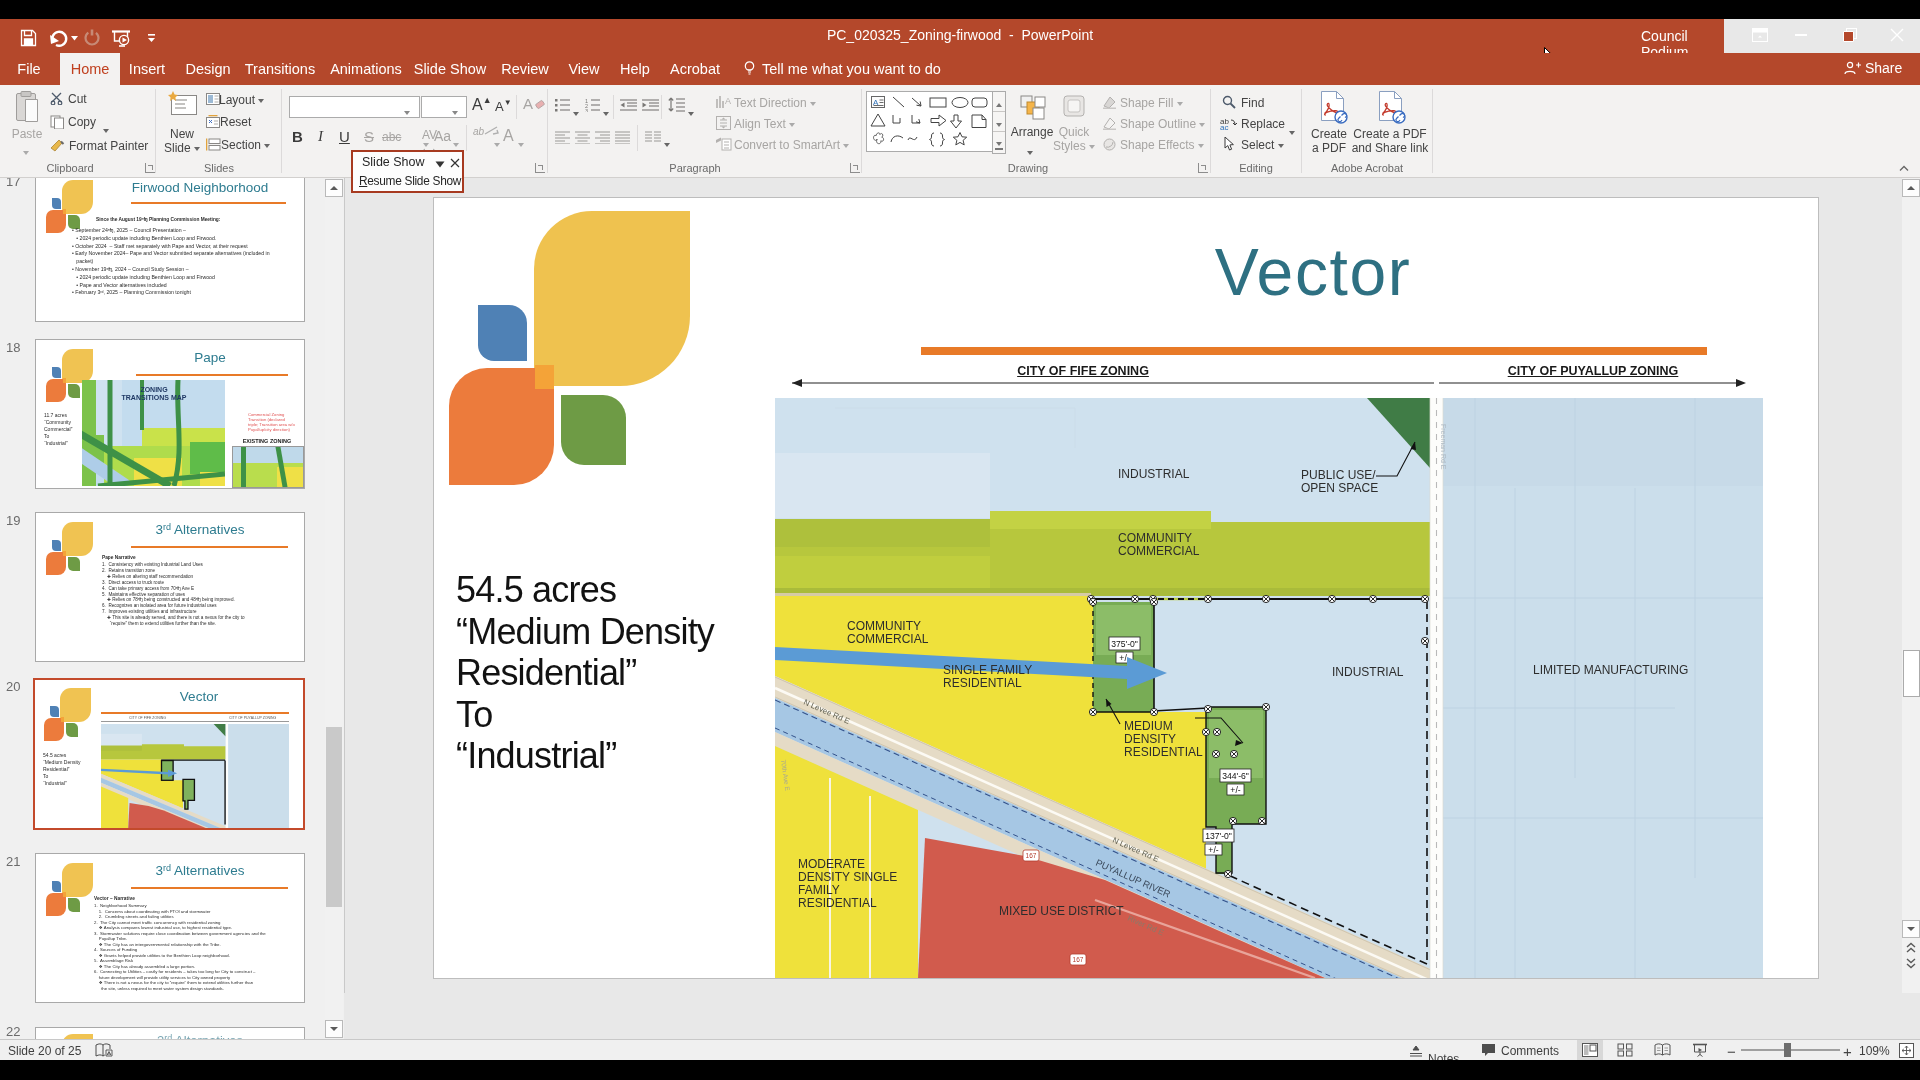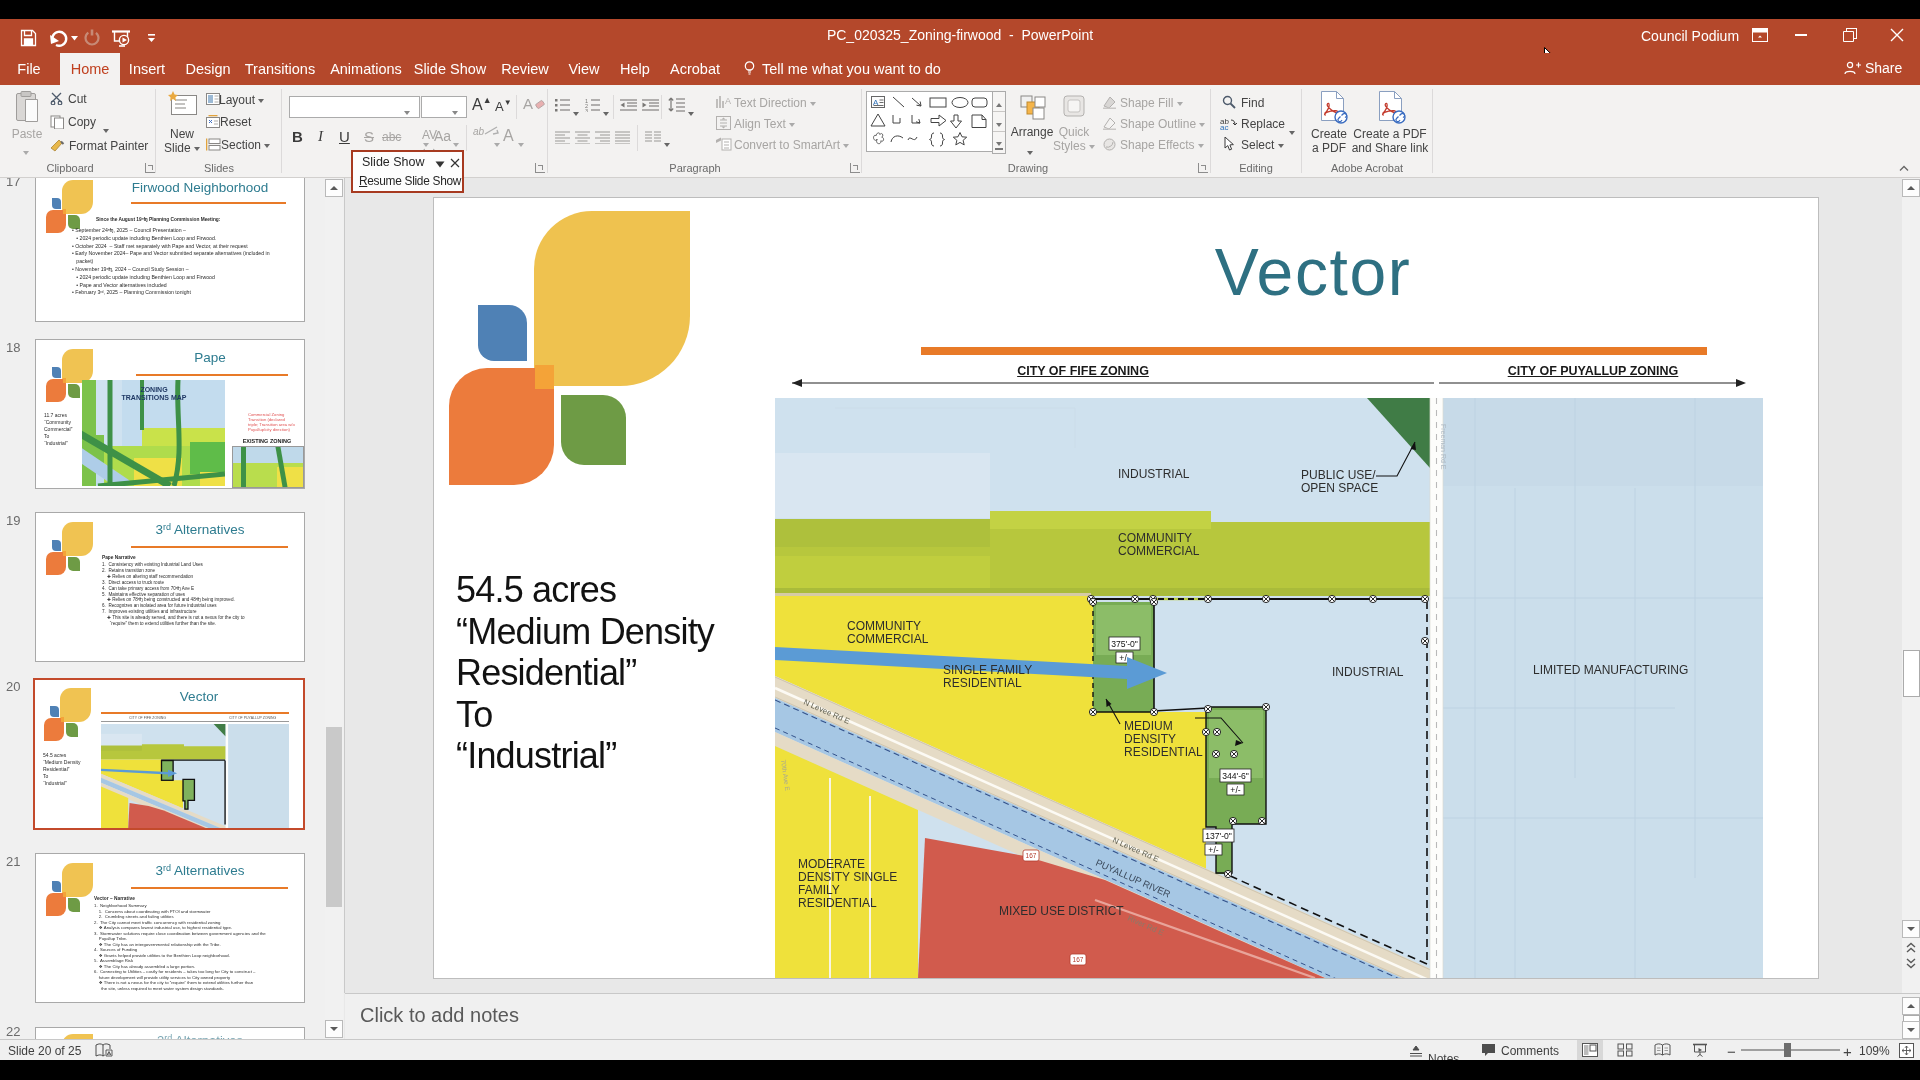--- a/index.html
+++ b/index.html
@@ -1,20 +1,20 @@
 <!DOCTYPE html>
 <html><head>
 <meta charset="utf-8">
 <style>
   html,body{margin:0;padding:0;}
   #screen{position:relative;width:1920px;height:1080px;overflow:hidden;background:#E8E8E8;
     font-family:"Liberation Sans",sans-serif;-webkit-font-smoothing:antialiased;}
   .abs{position:absolute;}
   .topblack{left:0;top:0;width:1920px;height:19px;background:#000;}
-  .titlebar{left:0;top:19px;width:1920px;height:34px;background:#B4482B;}
+  .titlebar{left:0;top:19px;width:1724px;height:34px;background:#B4482B;}
   .tabs{left:0;top:53px;width:1920px;height:32px;background:#B4482B;}
   .tab{position:absolute;top:0;height:32px;line-height:32px;color:#FFF;font-size:14.5px;text-align:center;}
   .ribbon{left:0;top:85px;width:1920px;height:92px;background:#F3F2F1;border-bottom:1px solid #D2D0CE;}
   .glabel{position:absolute;bottom:3px;font-size:11px;color:#6a6a6a;width:120px;text-align:center;}
   .gsep{position:absolute;top:4px;width:1px;height:84px;background:#DCDADA;}
   .btxt{font-size:12px;color:#444;}
   .dim{color:#a7a5a3;}
   .caret{display:inline-block;width:0;height:0;border-left:3px solid transparent;border-right:3px solid transparent;border-top:4px solid #666;vertical-align:middle;}
   .caretdim{border-top-color:#aaa;}
   .launcher{position:absolute;width:9px;height:9px;border-left:1px solid #8d8d8d;border-bottom:1px solid #8d8d8d;}
@@ -723,30 +723,20 @@
     <div class="abs" style="left:9px;top:3px;font-size:12.5px;color:#262626;white-space:nowrap;">Slide Show</div>
     <svg class="abs" style="left:82px;top:9px" width="10" height="7" viewBox="0 0 10 7">
         <path d="M0.5 0.5 h9 l-4.5 6 z" fill="#333"></path>
       </svg>
     <svg class="abs" style="left:97px;top:6px" width="10" height="10" viewBox="0 0 10 10">
         <path d="M1 1 L9 9 M9 1 L1 9" stroke="#333" stroke-width="1.2"></path>
       </svg>
     <div class="abs" style="left:6px;top:22px;font-size:12.5px;color:#262626;white-space:nowrap;letter-spacing:-0.3px;transform:scaleX(0.95);transform-origin:0 0;"><span style="text-decoration:underline;">R</span>esume Slide Show</div>
   </div>
 
-  <div class="abs" style="left:345px;top:993px;width:1575px;height:46px;background:#F0F0F0;border-top:1px solid #C8C8C8;">
-    <div class="abs" style="left:15px;top:10px;font-size:20px;color:#595959;">Click to add notes</div>
-    <div class="abs" style="left:1557px;top:3px;width:16px;height:16px;background:#FDFDFD;border:1px solid #B9B9B9;"><svg width="16" height="16">
-          <path d="M4 10 L8 6 L12 10 z" fill="#5a5a5a"></path>
-        </svg></div>
-    <div class="abs" style="left:1558px;top:21px;width:15px;height:5px;background:#FFF;border:1px solid #ABABAB;"></div>
-    <div class="abs" style="left:1557px;top:27px;width:16px;height:16px;background:#FDFDFD;border:1px solid #B9B9B9;"><svg width="16" height="16">
-          <path d="M4 6 L8 10 L12 6 z" fill="#5a5a5a"></path>
-        </svg></div>
-  </div>
 
   <div class="abs statusbar">
     <div class="abs" style="left:8px;top:4px;">Slide 20 of 25</div>
     <svg class="abs" style="left:95px;top:3px" width="18" height="15" viewBox="0 0 18 15">
       <path d="M1 2 c3-1.5 5-1.5 7 0 v11 c-2-1.5-4-1.5-7 0 z M8 2 c2-1.5 4-1.5 7 0 v11 c-3-1.5-5-1.5-7 0" fill="none" stroke="#4d4d4d" stroke-width="1"></path>
       <rect x="10" y="6" width="8" height="8" fill="#F0F0F0"></rect>
       <path d="M11 7 h6 v6 h-6 z M12.2 12 l1.8-3.5 l1.8 3.5 M12.7 11 h2.6" stroke="#4d4d4d" fill="none" stroke-width="0.9"></path>
     </svg>
     <svg class="abs" style="left:1408px;top:4px" width="16" height="13" viewBox="0 0 16 13">
         <path d="M2 12 h12 M2 9.5 h12 M5 6 l3-4 l3 4 z" fill="#4d4d4d" stroke="#4d4d4d"></path>

